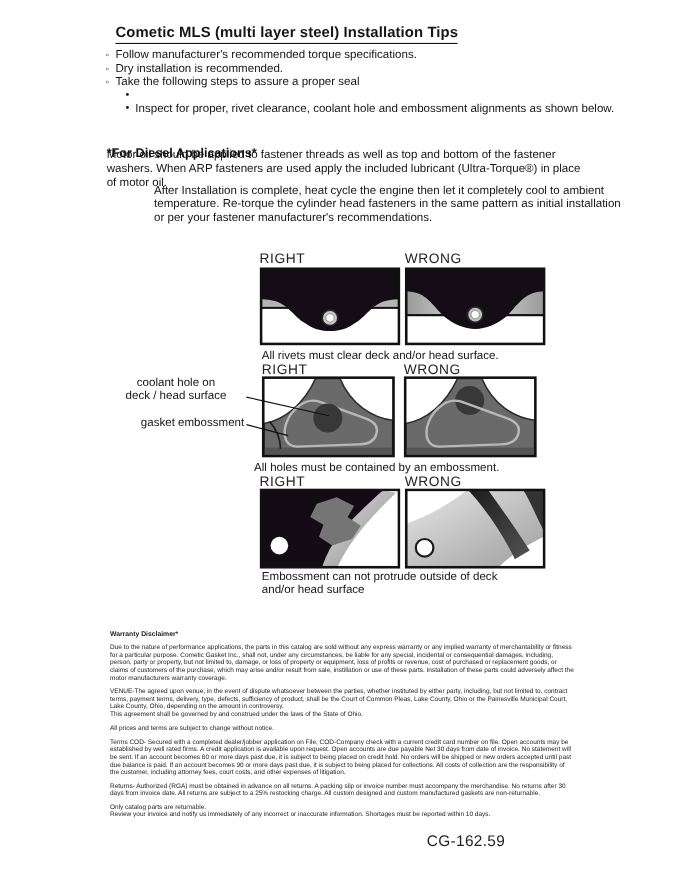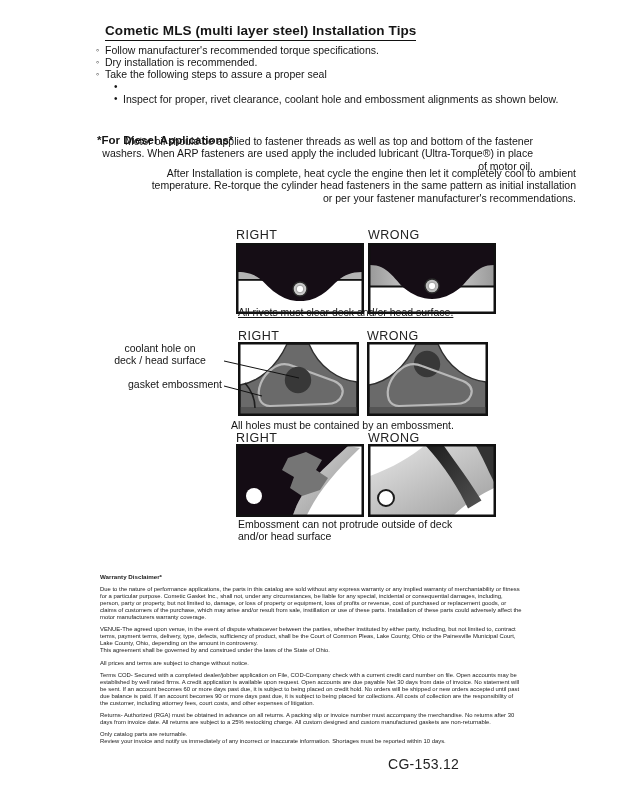--- a/index.html
+++ b/index.html
@@ -1,19 +1,19 @@
 <!DOCTYPE html>
 <html><head>
 <meta charset="utf-8">
 <style>
   html,body{margin:0;padding:0;background:#ffffff;}
   body{font-family:"Liberation Sans",sans-serif;color:#151515;}
   .page{position:relative;width:618px;height:800px;background:#ffffff;overflow:hidden;}
   .abs{position:absolute;}
-  .pre{white-space:pre-wrap;text-align:right;}
+  .pre{white-space:pre-wrap;}
 
   .title{font-size:13.5px;font-weight:bold;display:inline-block;border-bottom:1.6px solid #111;padding-bottom:2px;letter-spacing:0.1px;}
   .bullet-row{display:flex;align-items:flex-start;font-size:10.5px;line-height:12.2px;}
   .bullet-row .marker{width:9px;flex:0 0 9px;font-size:9px;line-height:12.2px;}
   .sub{margin-left:18px;}
   .sub .marker{font-size:10px;}
   .section-head{font-size:11.5px;font-weight:bold;}
   .para{width:436px;font-size:10.5px;line-height:12.4px;}
   .diag-head{font-size:12.5px;letter-spacing:0.5px;color:#222;}
   .caption{font-size:10.5px;line-height:12px;}
@@ -82,21 +82,21 @@
     </defs>
     <rect x="0" y="0" width="128" height="71" fill="#ffffff"></rect>
     <rect x="2" y="22" width="124" height="22" fill="url(#g1)"></rect>
     <rect x="2" y="42.5" width="124" height="2" fill="#111"></rect>
     <path d="M2,2 H126 V22 C108,22 102,36 92,45 C83,52 74,56 64,56 C54,56 45,52 36,45 C26,36 20,22 2,22 Z" fill="#150d15"></path>
     <circle cx="64" cy="43" r="7" fill="#bdbdbd" stroke="#2a2a2a" stroke-width="1.4"></circle>
     <circle cx="64" cy="43" r="3.8" fill="#ffffff" stroke="#8a8a8a" stroke-width="0.8"></circle>
     <rect x="1.25" y="1.25" width="125.5" height="68.5" fill="none" stroke="#111" stroke-width="2.5"></rect>
   </svg>
 
-  <div class="abs caption" style="left:238px;top:306px;text-decoration:underline;">All rivets must clear deck and/or head surface.</div>
+  <div class="abs caption" style="left:238px;top:317px;">All rivets must clear deck and/or head surface.</div>
 
   <div class="abs diag-head" style="left:238px;top:329px;width:121px;">RIGHT</div>
   <div class="abs diag-head" style="left:367px;top:329px;width:121px;">WRONG</div>
 
   <div class="abs diag-label" style="left:98px;top:343px;text-align:center;">
     <div>coolant hole on</div>
     <div>deck / head surface</div>
   </div>
   <div class="abs diag-label" style="left:98px;top:379px;">gasket embossment</div>
 
@@ -174,15 +174,15 @@
     <p>Due to the nature of performance applications, the parts in this catalog are sold without any express warranty or any implied warranty of merchantability or fitness for a particular purpose.  Cometic Gasket Inc., shall not, under any circumstances, be liable for any special, incidental or consequential damages, including, person, party or property, but not limited to, damage, or loss of property or equipment, loss of profits or revenue, cost of purchased or replacement goods, or claims of customers of the purchase, which may arise and/or result from sale, instillation or use of these parts.  Installation of these parts could adversely affect the motor manufacturers warranty coverage.</p>
     <p>VENUE-The agreed upon venue, in the event of dispute whatsoever between the parties, whether instituted by either party, including, but not limited to, contract terms, payment terms, delivery, type, defects, sufficiency of product, shall be the Court of Common Pleas, Lake County, Ohio or the Painesville Municipal Court, Lake County, Ohio, depending on the amount in controversy.
 This agreement shall be governed by and construed under the laws of the State of Ohio.</p>
     <p>All prices and terms are subject to change without notice.</p>
     <p>Terms COD- Secured with a completed dealer/jobber application on File, COD-Company check with a current credit card number on file.  Open accounts may be established by well rated firms.  A credit application is available upon request.  Open accounts are due payable Net 30 days from date of invoice.  No statement will be sent.  If an account becomes 60 or more days past due, it is subject to being placed on credit hold.  No orders will be shipped or new orders accepted until past due balance is paid.  If an account becomes 90 or more days past due, it is subject to being placed for collections.  All costs of collection are the responsibility of the customer, including attorney fees, court costs, and other expenses of litigation.</p>
     <p>Returns- Authorized (RGA) must be obtained in advance on all returns.  A packing slip or invoice number must accompany the merchandise.  No returns after 30 days from invoice date.  All returns are subject to a 25% restocking charge.  All custom designed and custom manufactured gaskets are non-returnable.</p>
     <p>Only catalog parts are returnable.
 Review your invoice and notify us immediately of any incorrect or inaccurate information.  Shortages must be reported within 10 days.</p>
   </div>
 
-  <div class="abs pagenum" style="left:388px;top:756px;">CG-153.12</div>
+  <div class="abs pagenum" style="left:388px;top:756px;">CG-162.59</div>
 
 </div>
 
 </body></html>

